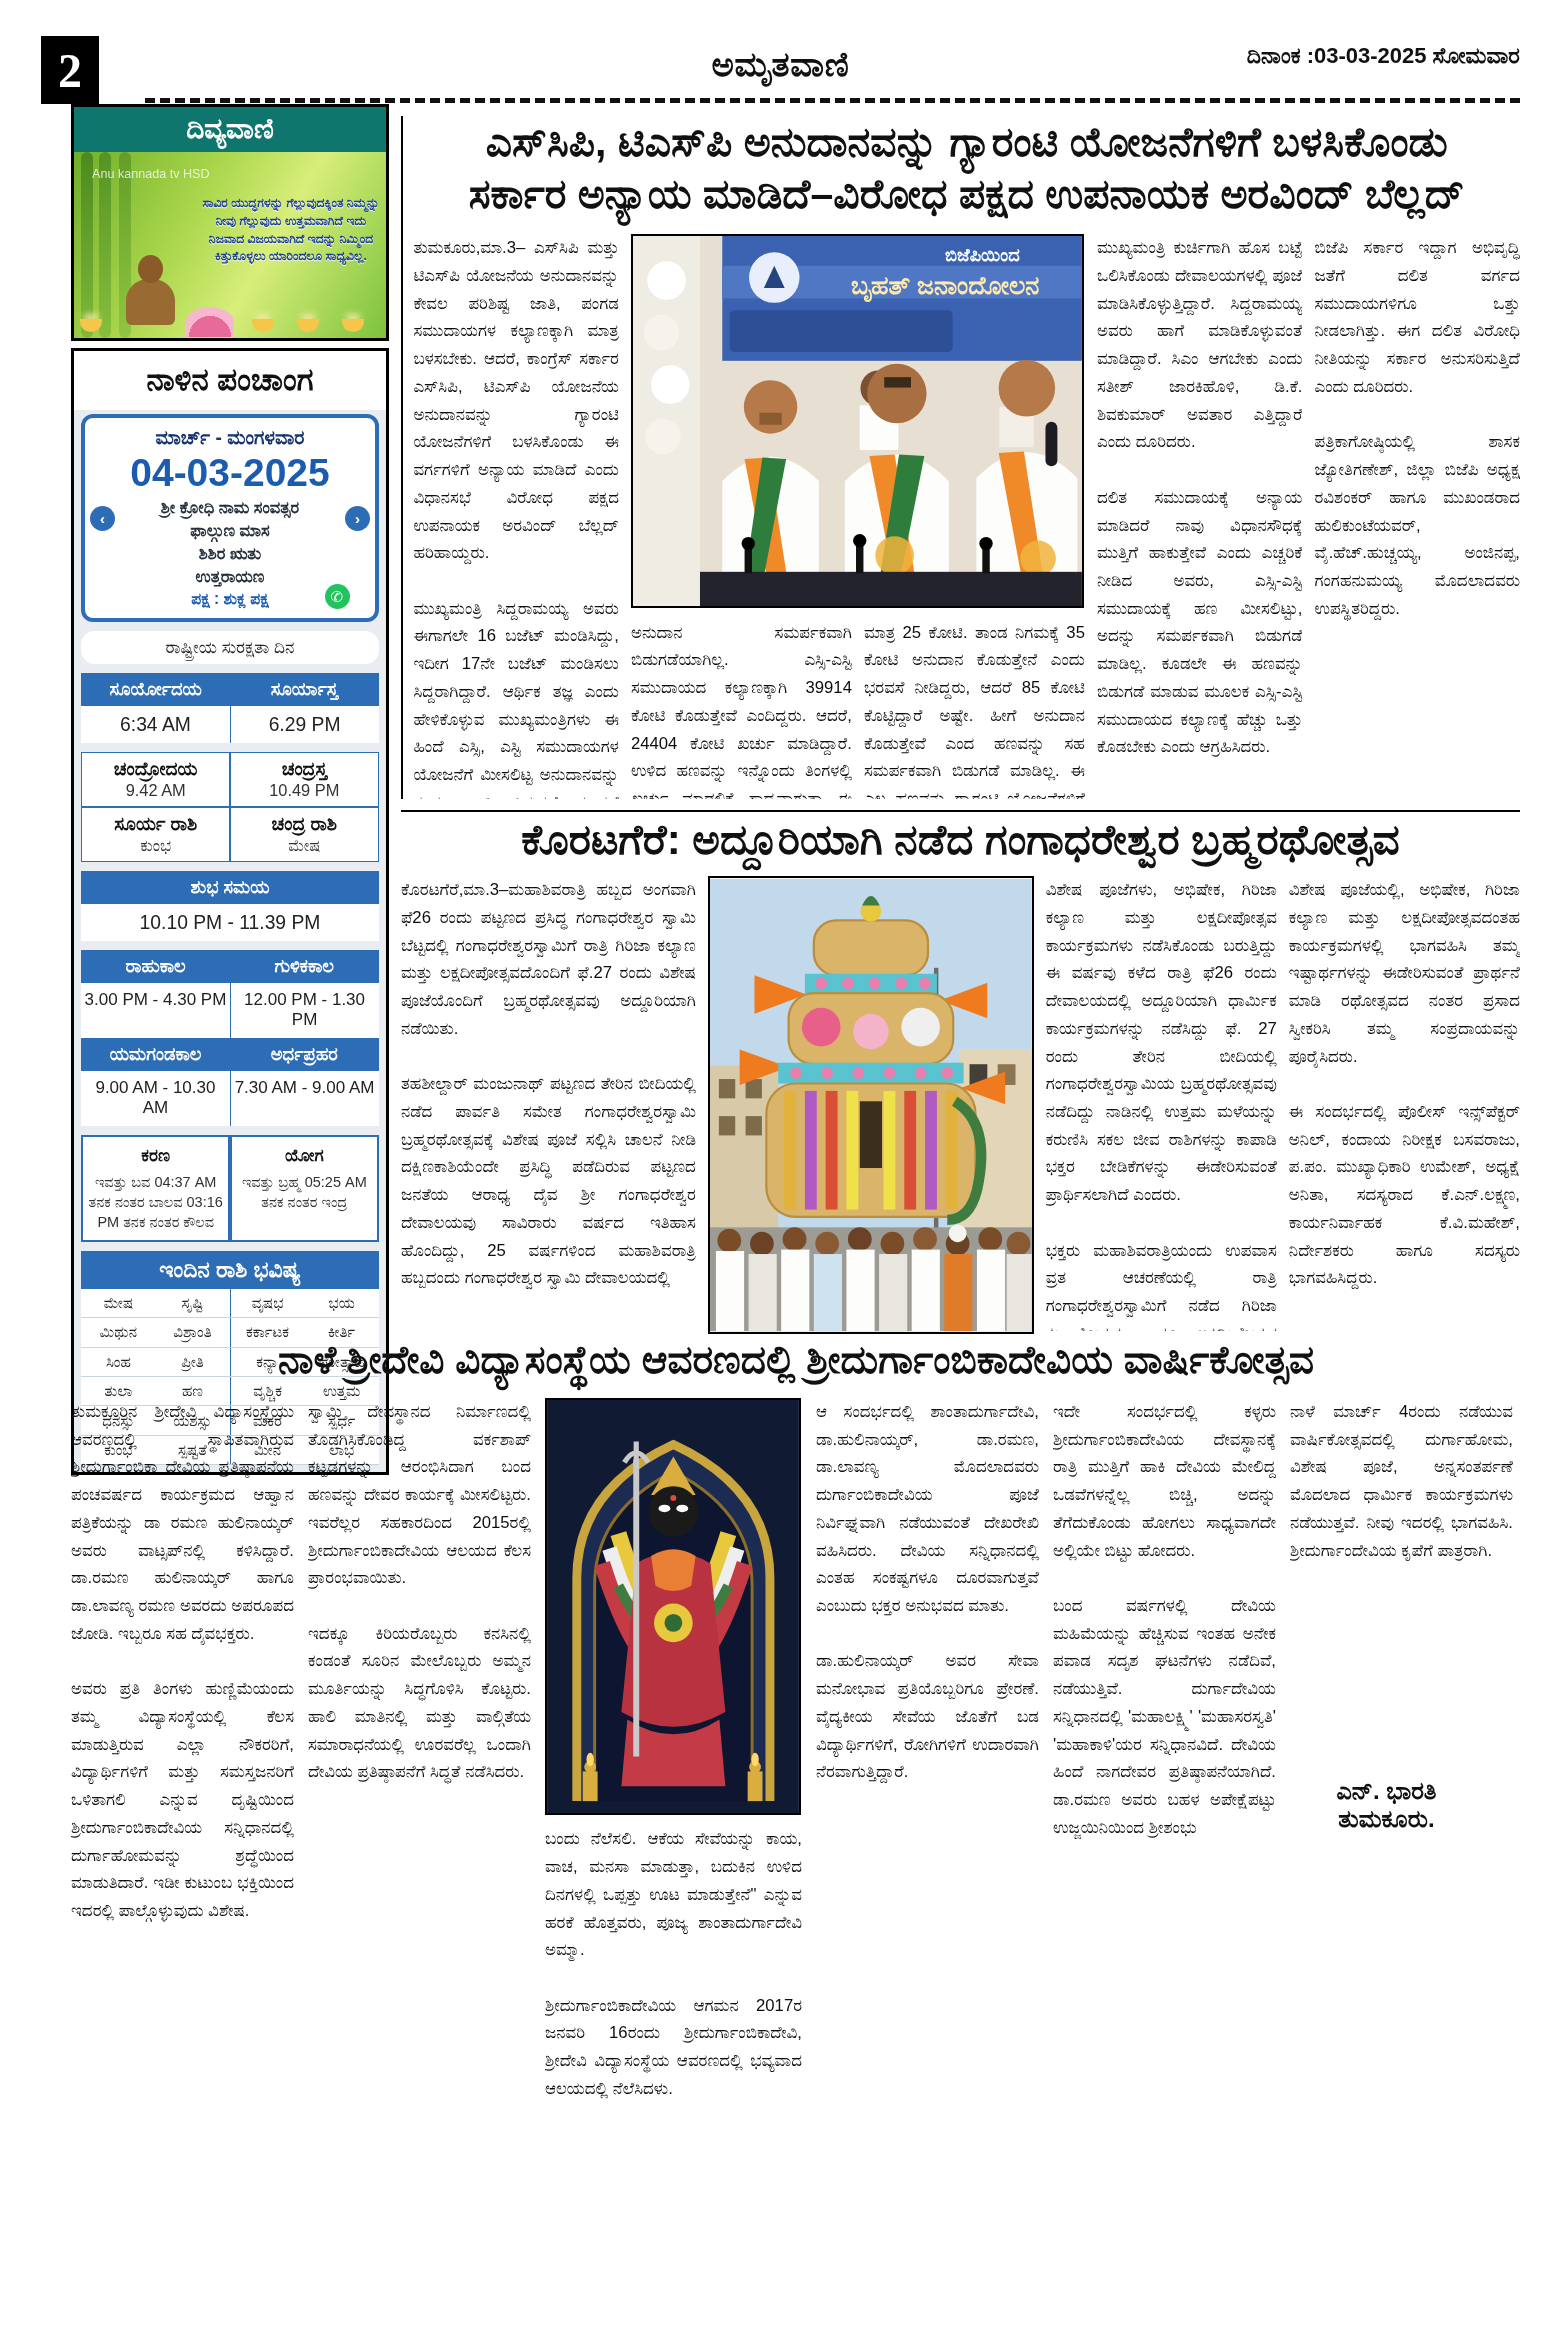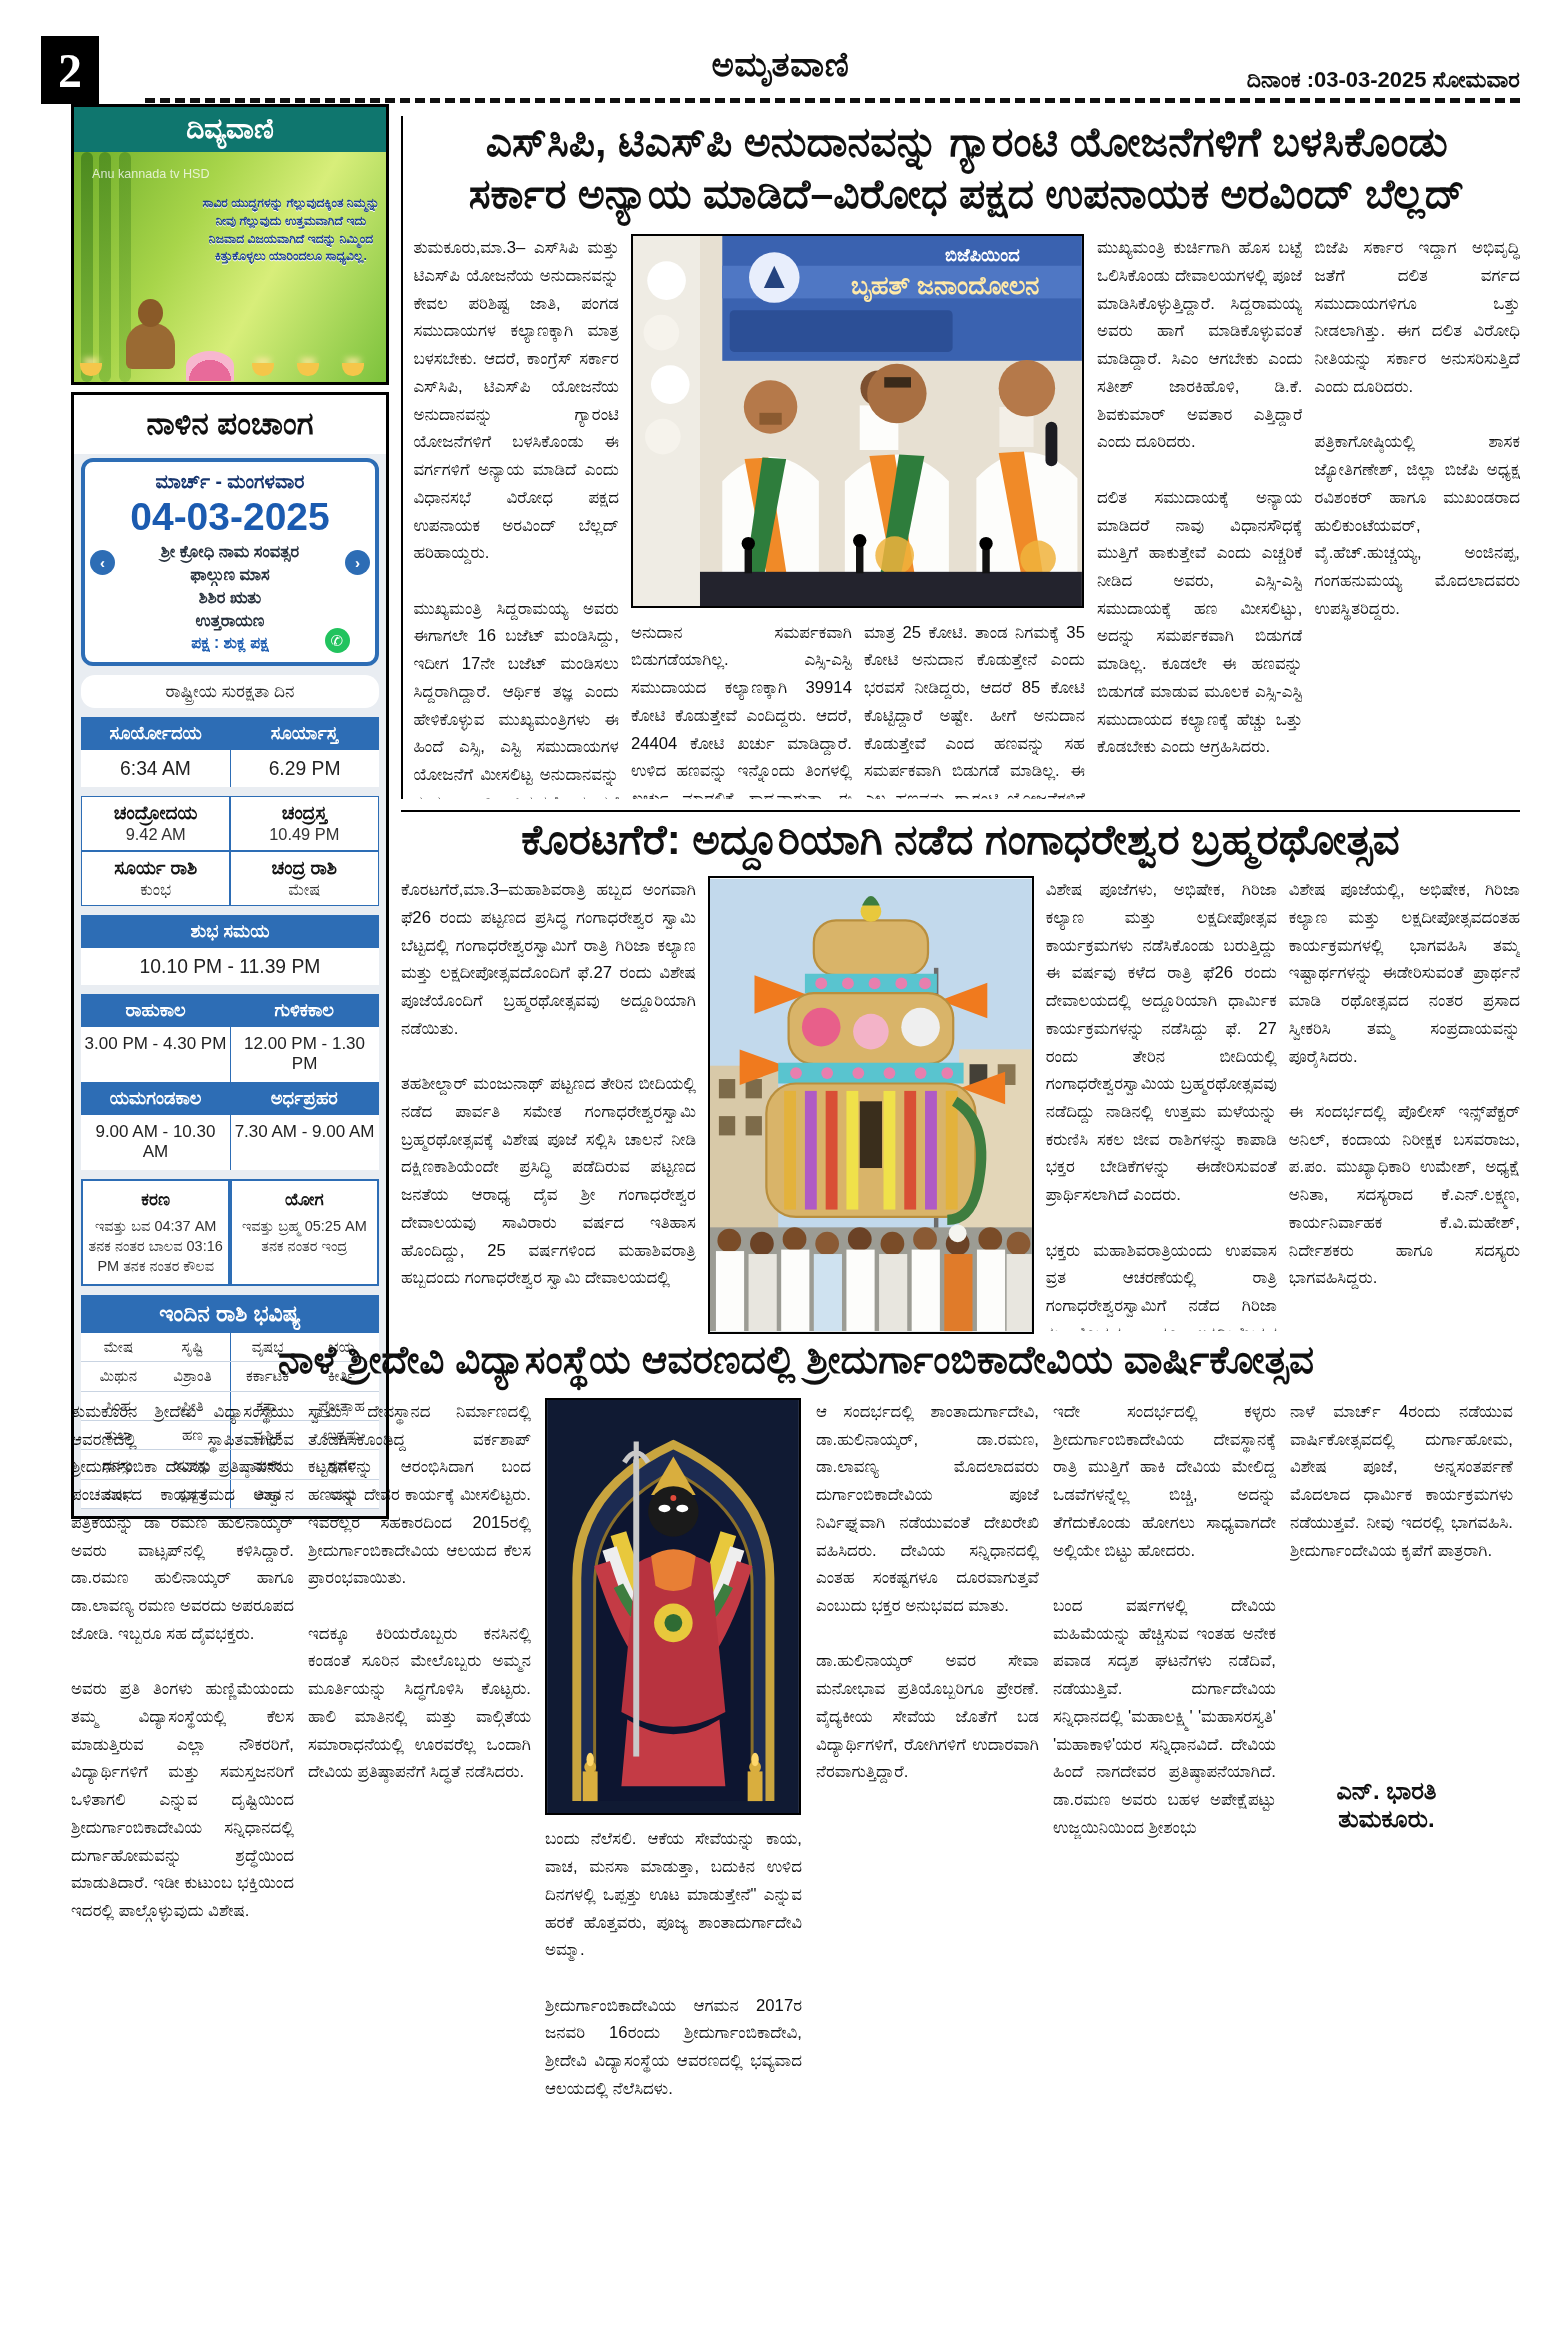--- a/index.html
+++ b/index.html
@@ -4,27 +4,27 @@
 <style>
   html,body{margin:0;padding:0;background:#888;}
   .page{position:relative;width:1561px;height:2342px;background:#ffffff;
         font-family:"Liberation Sans","DejaVu Sans",sans-serif;color:#111;overflow:hidden;}
   
   .hdr{position:absolute;left:41px;top:36px;right:41px;height:64px;}
   .hdr-page{position:absolute;left:0;top:0;width:58px;height:68px;background:#000;color:#fff;
             font-family:"Liberation Serif","DejaVu Serif",serif;font-size:48px;font-weight:bold;
             display:flex;align-items:center;justify-content:center;}
   .hdr-title{position:absolute;left:0;right:0;top:9px;text-align:center;font-size:34px;font-weight:800;letter-spacing:0.7px;}
-  .hdr-date{position:absolute;right:0;top:31px;font-size:22px;font-weight:700;}
+  .hdr-date{position:absolute;right:0;top:7px;font-size:22px;font-weight:700;}
   .hdr-dash{position:absolute;left:104px;right:0;top:62px;border-bottom:5.2px dashed #111;}
   
   .sidebar{position:absolute;left:71px;top:104px;width:318px;}
   .divya{border:3px solid #000;}
   .divya-h{background:#0f766e;color:#fff;text-align:center;font-size:28px;font-weight:800;padding:6px 0;}
-  .divya-img{position:relative;height:230px;background:linear-gradient(120deg,#6fae2a 0%,#a8d54a 35%,#d8ee7a 60%,#7cc23c 100%);overflow:hidden;}
+  .divya-img{position:relative;height:186px;background:linear-gradient(120deg,#6fae2a 0%,#a8d54a 35%,#d8ee7a 60%,#7cc23c 100%);overflow:hidden;}
   .bamboo{position:absolute;top:0;bottom:0;width:12px;background:linear-gradient(#4c8a1f,#7fb93a);border-radius:6px;}
   .buddha{position:absolute;left:36px;bottom:13.4px;width:82px;height:89px;}
   .buddha .bd{position:absolute;left:16.4px;bottom:0;width:49px;height:46px;background:#9a6a33;border-radius:22px 22px 6px 6px;}
   .buddha .hd{position:absolute;left:28px;bottom:42px;width:25px;height:28px;background:#8a5a28;border-radius:50%;}
   .lotus{position:absolute;left:112px;bottom:1.5px;width:48px;height:30px;background:radial-gradient(circle at 50% 100%,#e86a9a 0 55%,#f7b7cf 55% 80%,transparent 80%);border-radius:50% 50% 0 0;}
   .lamp{position:absolute;bottom:6px;width:22px;height:13.4px;background:#f5c64a;border-radius:0 0 10.4px 10.4px;box-shadow:0 -7.4px 6px -3px #ffe9a0;}
   .divya-quote{position:absolute;right:6px;top:43px;width:178px;color:#1c3f8f;font-size:12.3px;font-weight:800;text-align:center;line-height:1.45;text-shadow:0 0.7px 0 #fff;}
   .divya-wm{position:absolute;left:18px;top:15px;color:rgba(255,255,255,.75);font-size:12.6px;}
   
   .pan{border:3px solid #000;margin-top:7.4px;background:#e9edf2;padding-bottom:7.4px;}

